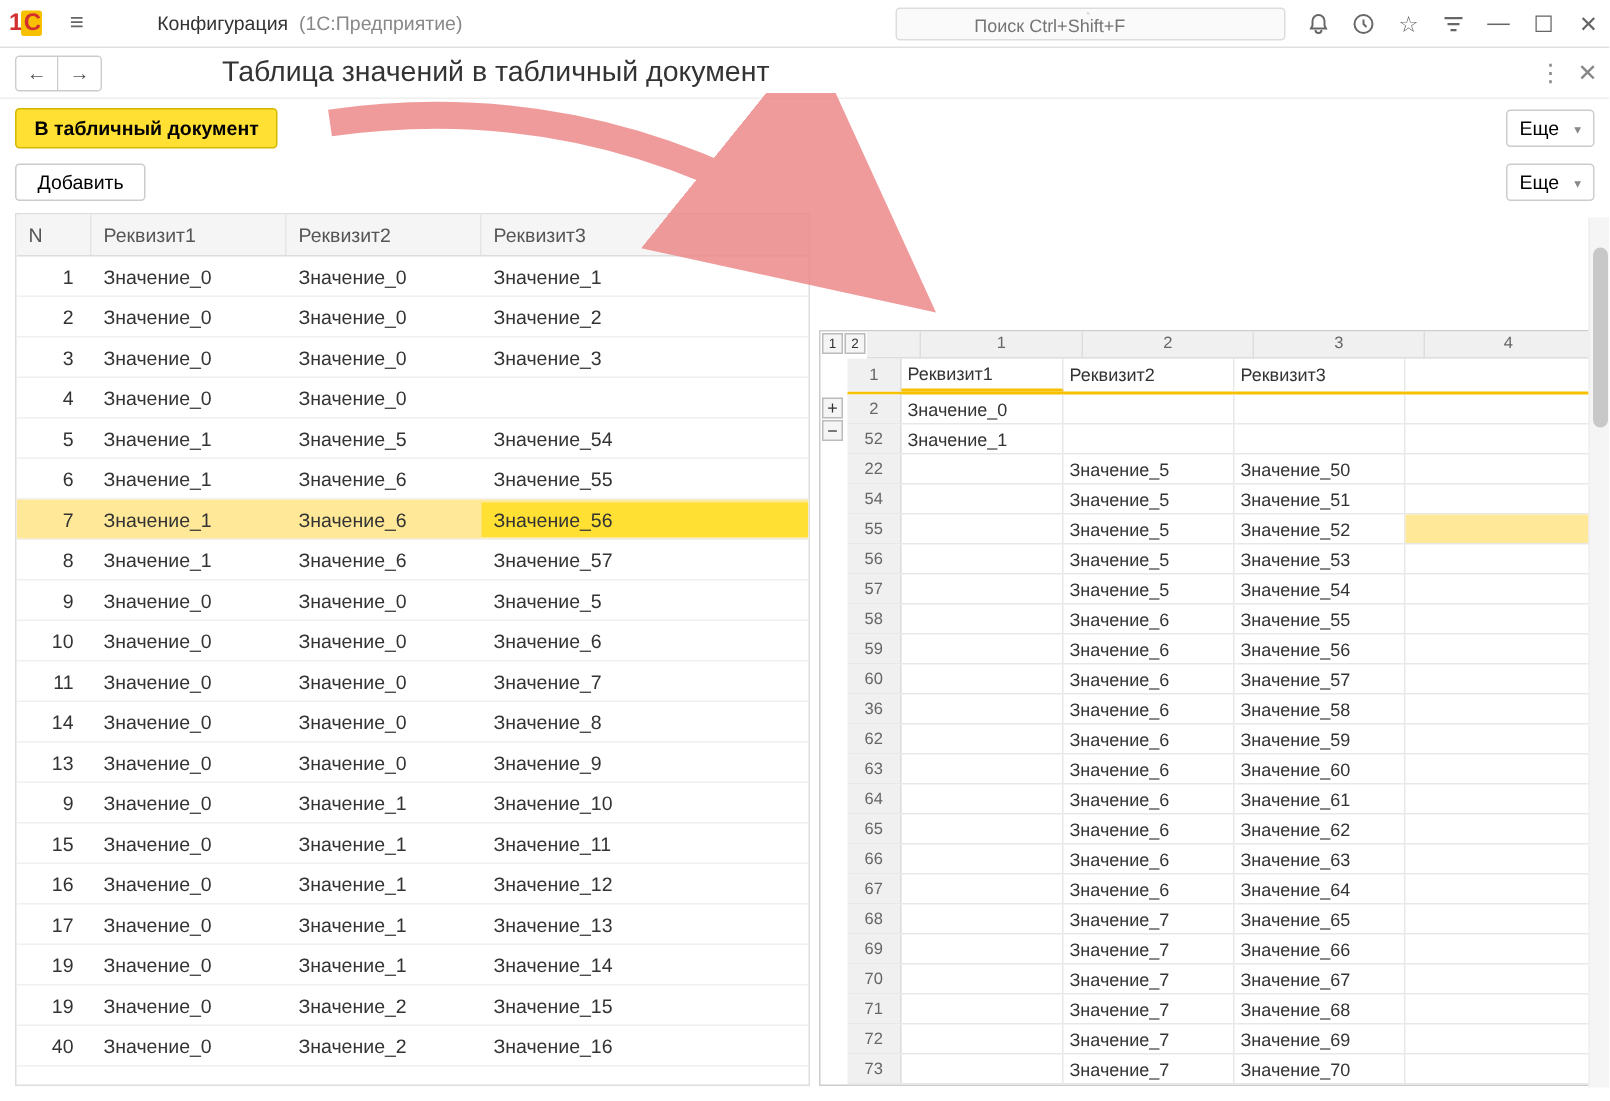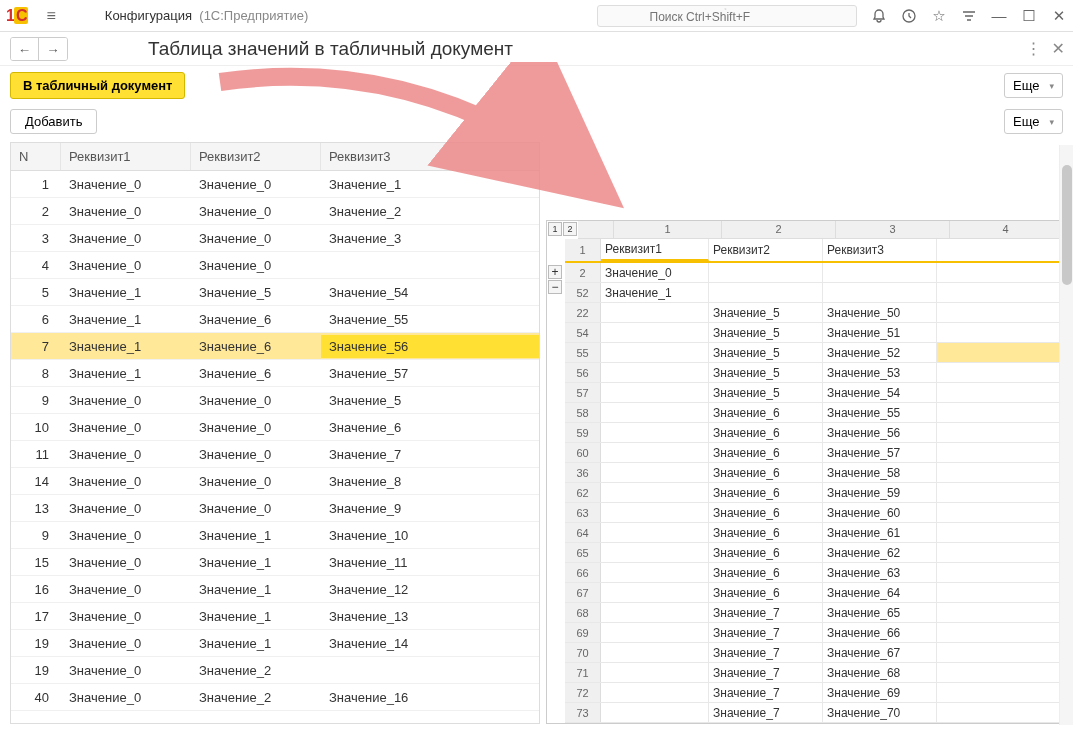--- a/index.html
+++ b/index.html
@@ -273,20 +273,21 @@
         <div class="trow">
           <div class="td td-n">19</div>
           <div class="td td-1">Значение_0</div>
           <div class="td td-2">Значение_1</div>
           <div class="td td-3">Значение_14</div>
         </div>
         <div class="trow">
           <div class="td td-n">19</div>
           <div class="td td-1">Значение_0</div>
           <div class="td td-2">Значение_2</div>
+          <div class="td td-3">Значение_15</div>
         </div>
         <div class="trow">
           <div class="td td-n">40</div>
           <div class="td td-1">Значение_0</div>
           <div class="td td-2">Значение_2</div>
           <div class="td td-3">Значение_16</div>
         </div>
       </div>
   </div>
 

